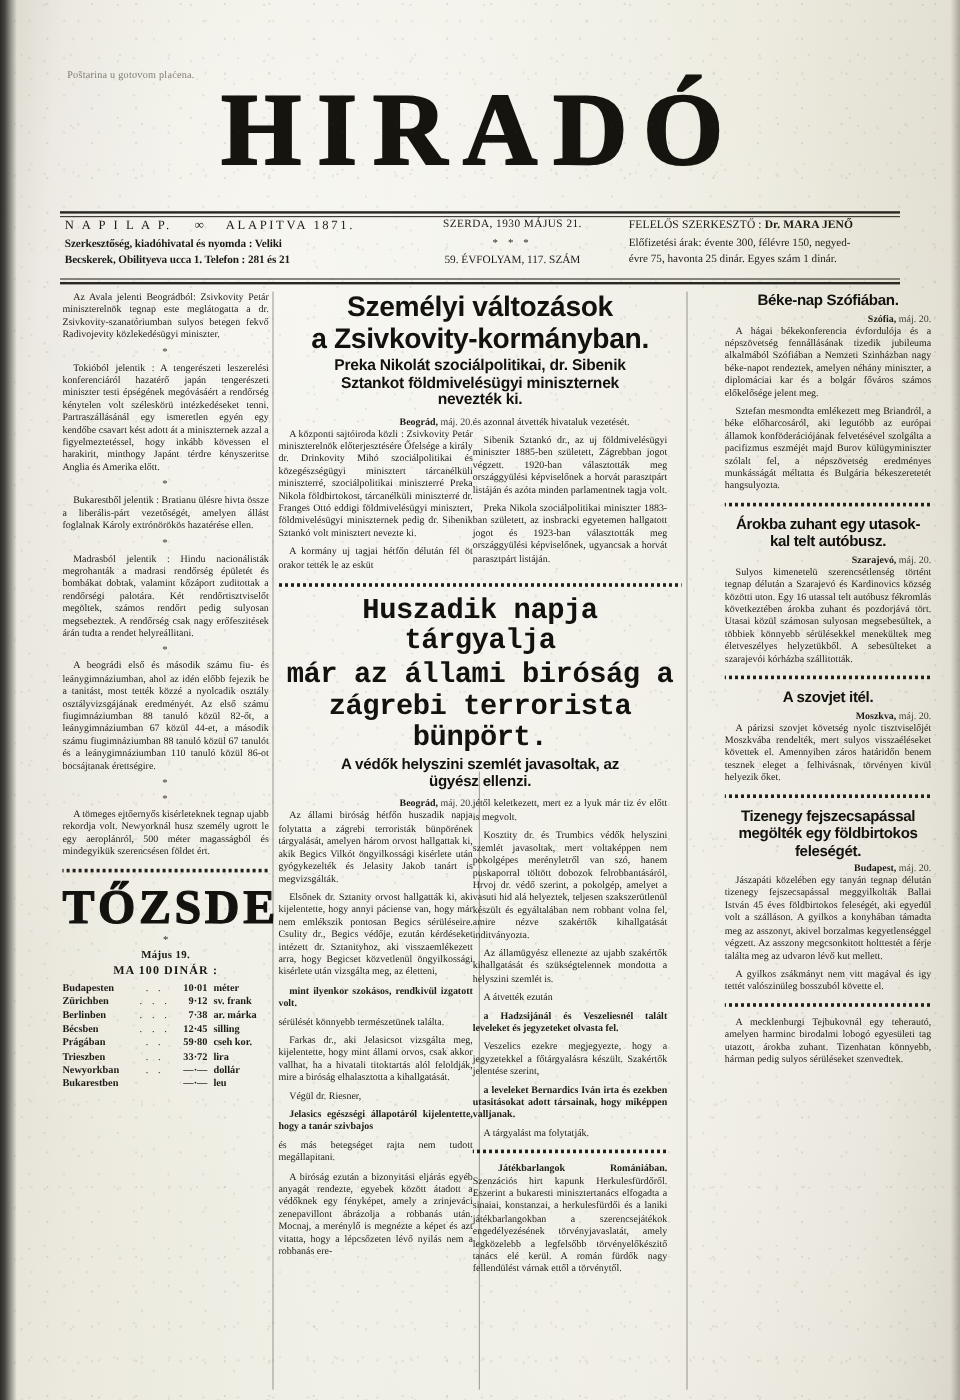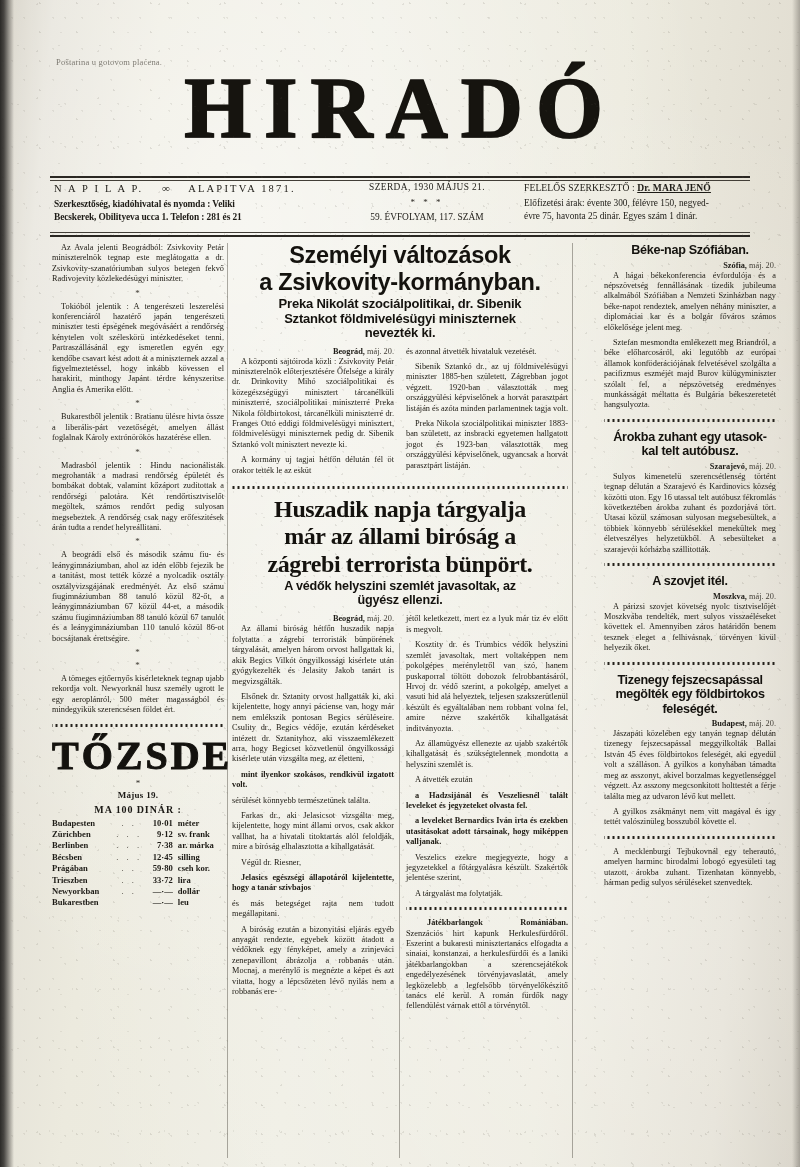--- a/index.html
+++ b/index.html
@@ -79,21 +79,21 @@
     font-family:"Liberation Serif",serif;color:#1d1b16;
   }
   .ib-col{position:absolute;top:0;}
   .ib-l{left:0;width:262px;}
   .ib-c{left:278px;width:190px;text-align:center;}
   .ib-r{left:470px;width:230px;}
   .ib-line1{font-size:10.5px;letter-spacing:.4px;font-weight:400;}
   .ib-l .ib-line1{letter-spacing:2.2px;}
   .ib-bold{font-weight:700;font-size:9.4px;line-height:13px;letter-spacing:-.1px;}
   .ib-r .ib-line1{font-size:9.6px;font-weight:400;letter-spacing:.1px;}
-  .ib-r .ib-line1 b{font-weight:700;text-decoration:underline;}
+  .ib-r .ib-line1 b{font-weight:700;}
   .ib-reg{font-weight:400;font-size:9.3px;line-height:13px;}
   .ib-c .stars{font-size:9px;letter-spacing:3px;line-height:14px;color:#2a2722;}
   .ib-c .issue{font-size:9.4px;}
   .glyph-infin{font-size:11px;letter-spacing:0;}
 
   
   .col{position:absolute;top:243px;color:#1b1915;}
   #col-left{left:52px;width:172px;}
   #col-mid{left:232px;width:336px;}
   #col-right{left:604px;width:172px;}
@@ -132,39 +132,39 @@
     font-family:"Liberation Sans",sans-serif;color:#14120e;
   }
   h2.sub-main{
     margin:1px 0 6px 0;text-align:center;font-weight:700;
     font-size:13px;line-height:14.5px;letter-spacing:-.2px;
     font-family:"Liberation Sans",sans-serif;color:#14120e;
   }
   h1.head-2{
     margin:0 0 2px 0;text-align:center;font-weight:700;
     font-size:24px;line-height:25.5px;letter-spacing:-.4px;
-    font-family:Liberation Serif, serif;color:#14120e;
+    font-family:Liberation Mono, monospace;color:#14120e;
   }
   h2.sub-2{
     margin:1px 0 7px 0;text-align:center;font-weight:700;
     font-size:12.6px;line-height:14px;letter-spacing:-.2px;
     font-family:"Liberation Sans",sans-serif;color:#14120e;
   }
   h3.head-r{
     margin:5px 0 3px 0;text-align:center;font-weight:700;
     font-size:12.6px;line-height:14.5px;letter-spacing:-.3px;
     font-family:"Liberation Sans",sans-serif;color:#14120e;
   }
   .dateline{
     text-align:right;font-size:8.3px;font-weight:700;margin:0 0 1px 0;color:#1d1b16;
   }
   .dateline span.reg{font-weight:400;color:#413d35;}
 
   
-  .mid-2col{display:flex;gap:12px;}
+  .mid-2col{display:flex;}
   .mid-2col > div{width:162px;}
 
   
   .tozsde-title{
     text-align:center;margin:2px 0 0 0;
     font-family:"Liberation Serif",serif;font-weight:700;
     font-size:40px;line-height:42px;letter-spacing:3px;color:#14120e;
     -webkit-text-stroke:1px #14120e;
   }
   .tozsde-star{text-align:center;font-size:9px;line-height:10px;color:#2a2722;margin-top:1px;}
@@ -363,22 +363,22 @@
             <p class="body" style="font-weight:700;">Jelasics egészségi állapotáról kijelentette, hogy a tanár szivbajos</p>
             <p class="body" style="text-indent:0;">és más betegséget rajta nem tudott megállapitani.</p>
             <p class="body">A biróság ezután a bizonyitási eljárás egyéb anyagát rendezte, egyebek között átadott a védőknek egy fényképet, amely a zrinjeváci zenepavillont ábrázolja a robbanás után. Mocnaj, a merénylő is megnézte a képet és azt vitatta, hogy a lépcsőzeten lévő nyilás nem a robbanás ere-</p>
           </div>
           <div>
             <p class="body" style="text-indent:0;">jétől keletkezett, mert ez a lyuk már tiz év előtt is megvolt.</p>
             <p class="body">Kosztity dr. és Trumbics védők helyszini szemlét javasoltak, mert voltaképpen nem pokolgépes merényletről van szó, hanem puskaporral töltött dobozok felrobbantásáról, Hrvoj dr. védő szerint, a pokolgép, amelyet a vasuti hid alá helyeztek, teljesen szakszerütlenül készült és egyáltalában nem robbant volna fel, amire nézve szakértők kihallgatását inditványozta.</p>
             <p class="body">Az államügyész ellenezte az ujabb szakértők kihallgatását és szükségtelennek mondotta a helyszini szemlét is.</p>
             <p class="body">A átvették ezután</p>
             <p class="body" style="font-weight:700;">a Hadzsijánál és Veszeliesnél talált leveleket és jegyzeteket olvasta fel.</p>
+            <p class="body">Veszelics ezekre megjegyezte, hogy a jegyzetekkel a főtárgyalásra készült. Szakértők jelentése szerint,</p>
             <p class="body" style="font-weight:700;">a leveleket Bernardics Iván irta és ezekben utasitásokat adott társainak, hogy miképpen valljanak.</p>
-            <p class="body">Veszelics ezekre megjegyezte, hogy a jegyzetekkel a főtárgyalásra készült. Szakértők jelentése szerint,</p>
             <p class="body">A tárgyalást ma folytatják.</p>
 
             <div class="sep-orn"></div>
 
             <p class="body"><b>Játékbarlangok Romániában.</b> <span>Szenzációs hirt kapunk Herkulesfürdőről. Eszerint a bukaresti minisztertanács elfogadta a sinaiai, konstanzai, a herkulesfürdői és a laniki játékbarlangokban a szerencsejátékok engedélyezésének törvényjavaslatát, amely legközelebb a legfelsőbb törvényelőkészitő tanács elé kerül. A román fürdők nagy fellendülést várnak ettől a törvénytől.</span></p>
           </div>
         </div>
       </div>
     </div>
 

